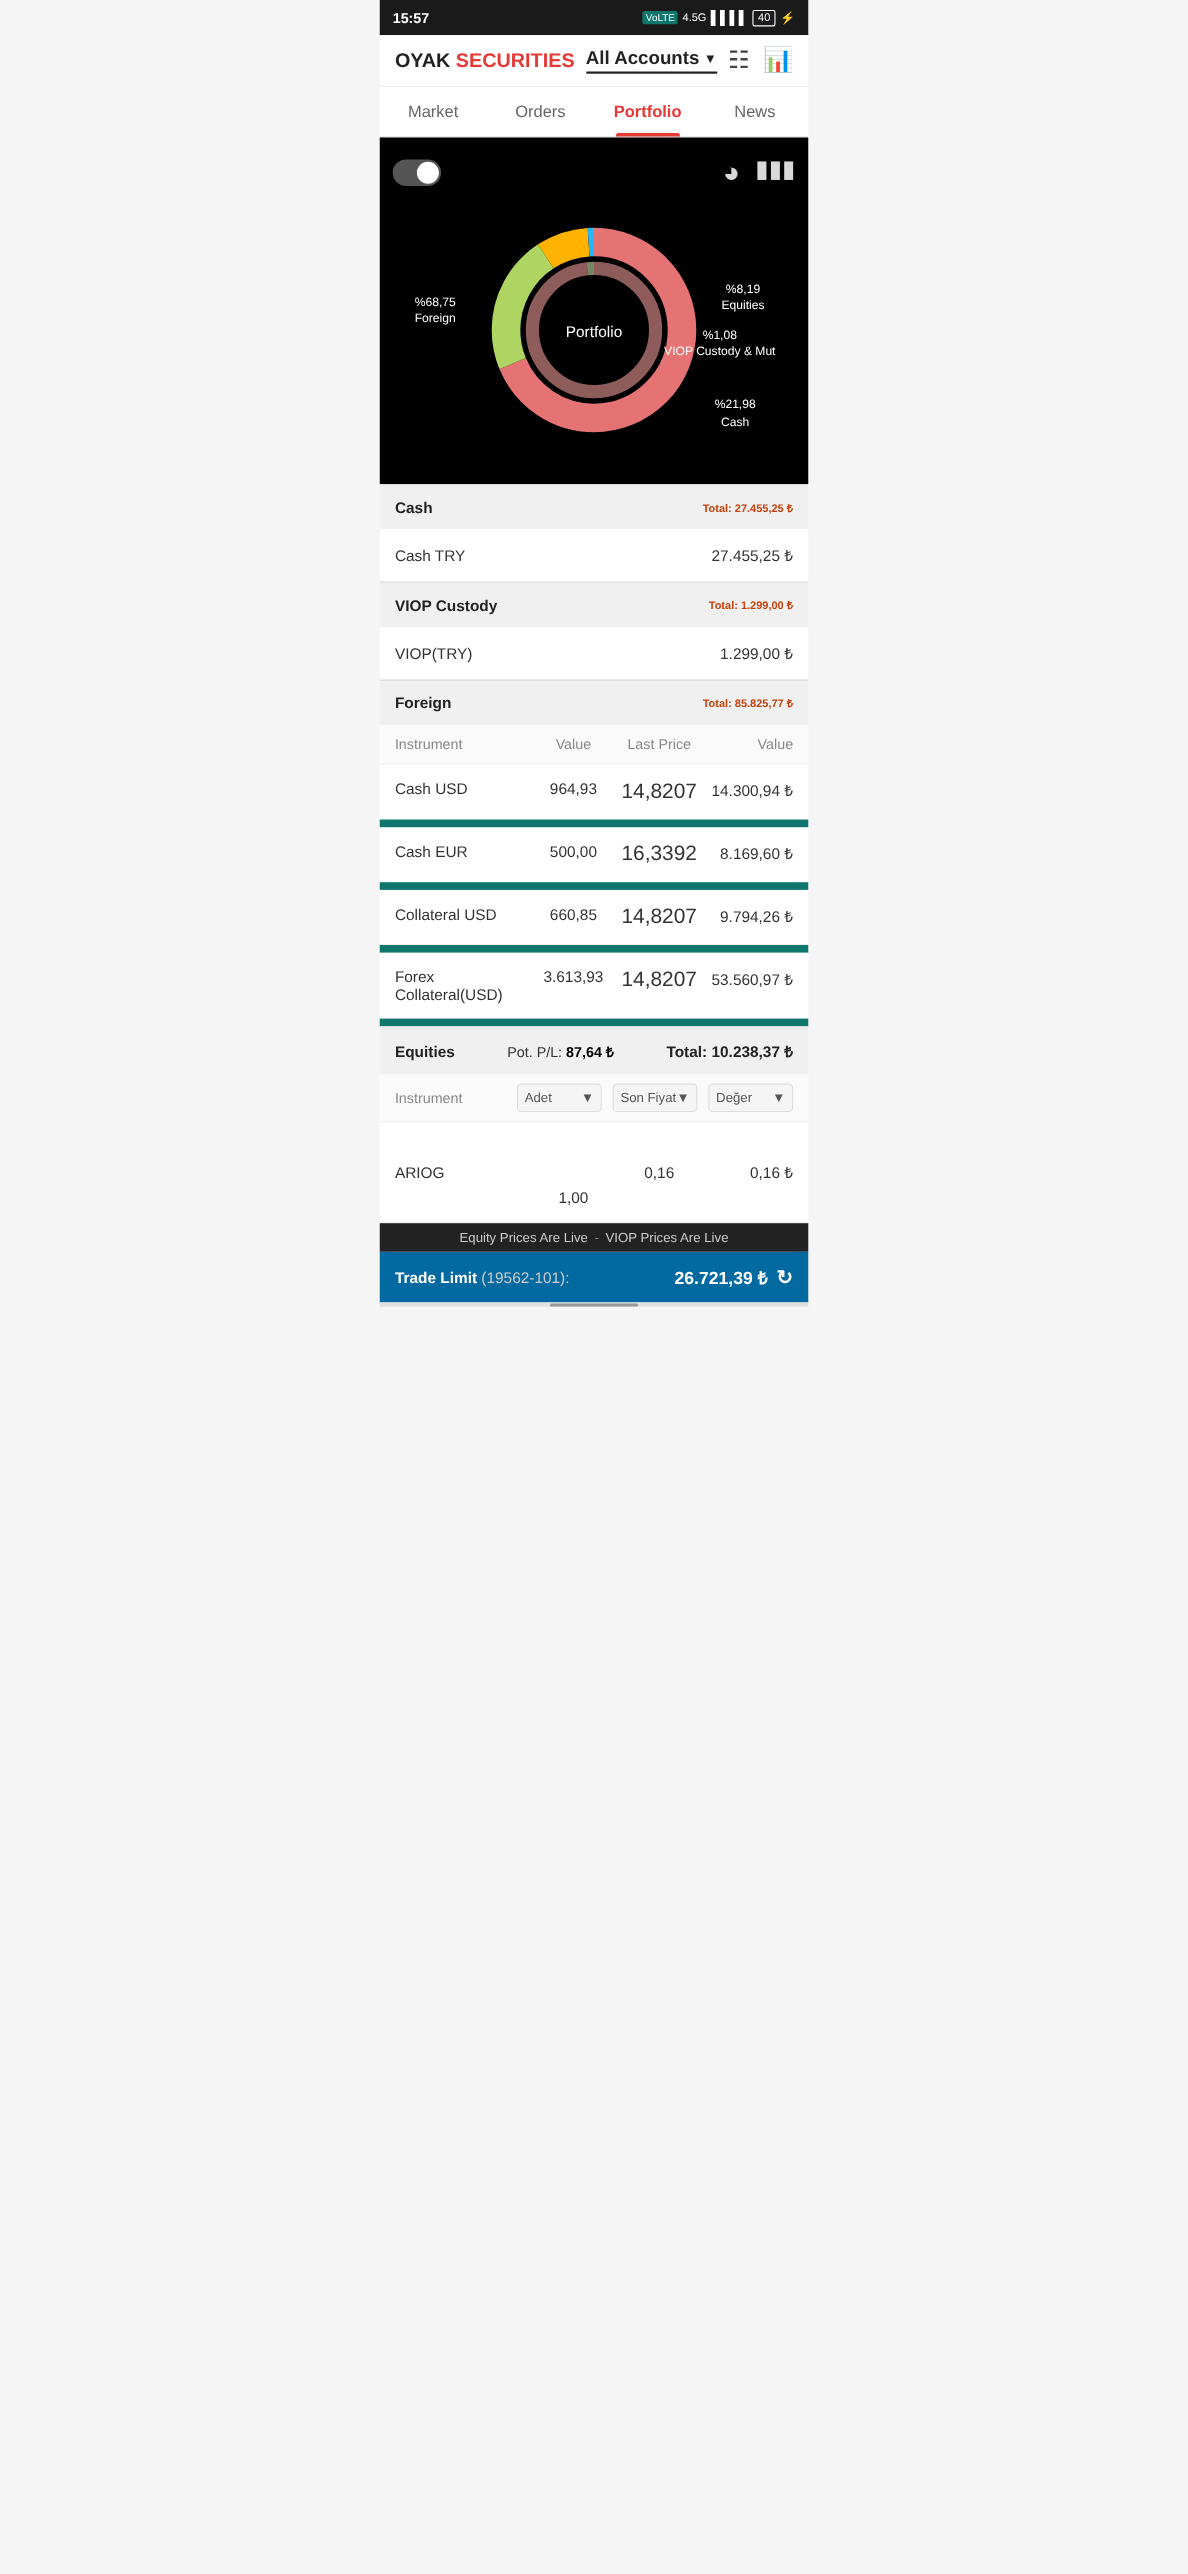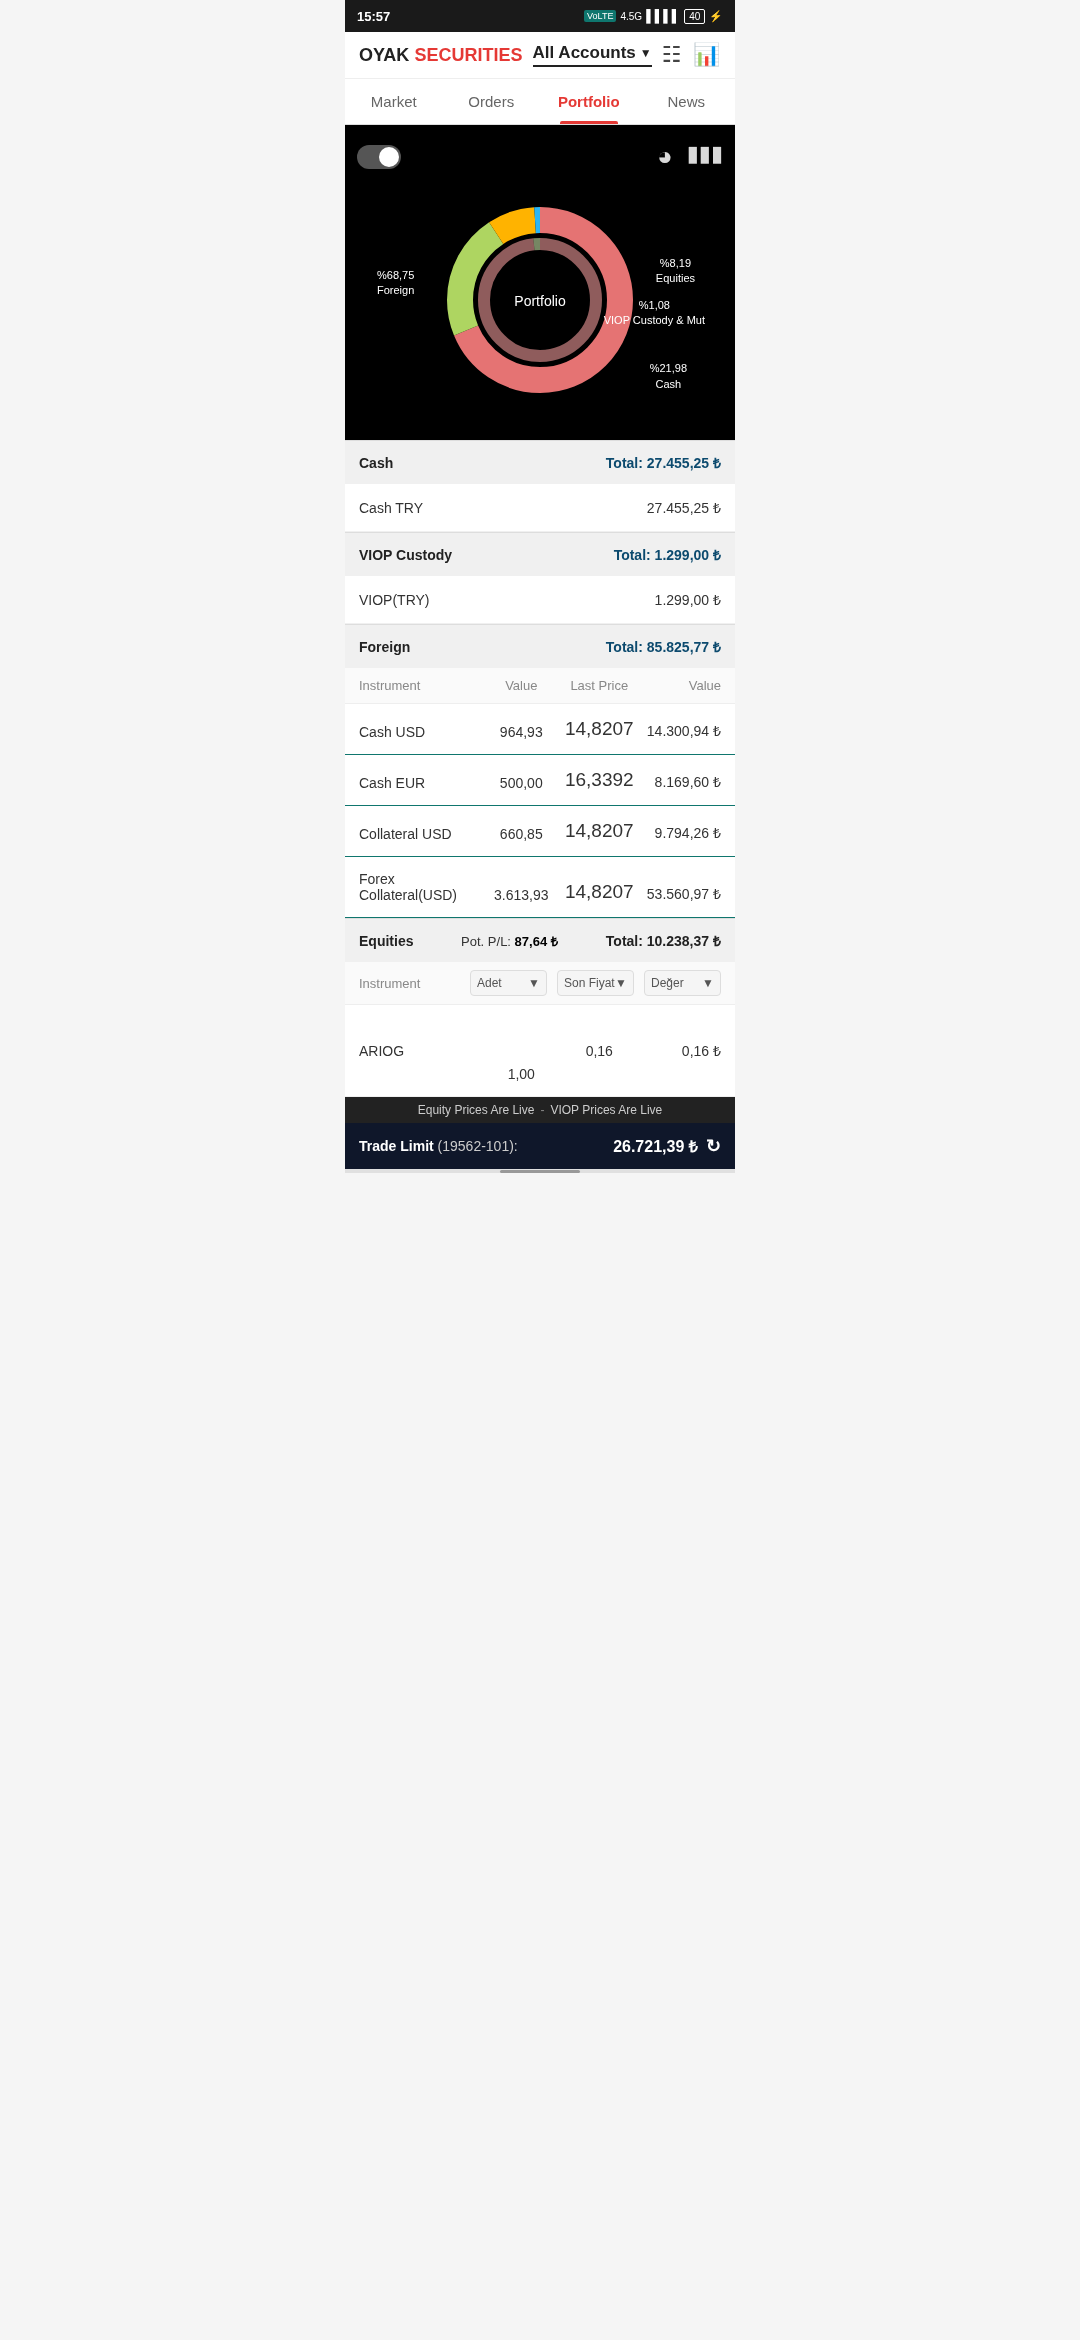--- a/index.html
+++ b/index.html
@@ -160,22 +160,22 @@
       background: #f0f0f0;
       border-top: 1px solid #ddd;
     }
     .section-title {
       font-weight: 700;
       font-size: 14px;
       color: #222;
     }
     .section-total {
       font-weight: 600;
-      font-size: 14px;
-      color: #0c4a6e;
+      font-size: 10px;
+      color: #c2410c;
       margin-left: 44px;
     }
 
     .data-row {
       display: flex;
       justify-content: space-between;
       align-items: center;
       padding: 14px 14px;
       border-bottom: 1px solid #f0f0f0;
     }
@@ -193,22 +193,22 @@
       font-size: 13px;
     }
     .col-instrument { flex: 2; }
     .col-units { flex: 1.2; text-align: center; }
     .col-price { flex: 1.3; text-align: center; }
     .col-value { flex: 1.3; text-align: right; }
 
     .foreign-row {
       display: flex;
       padding: 14px 14px;
-      border-bottom: 1px solid #0f766e;
-      align-items: flex-end;
+      border-bottom: 7px solid #0f766e;
+      align-items: flex-start;
     }
     .fr-instrument { flex: 2; color: #333; font-size: 14px; }
     .fr-units { flex: 1.2; text-align: center; color: #333; font-size: 14px; }
     .fr-price { flex: 1.3; text-align: center; color: #333; font-size: 19px; }
     .fr-value { flex: 1.3; text-align: right; color: #333; font-size: 14px; }
 
     .equities-header {
       display: flex;
       justify-content: space-between;
       align-items: center;
@@ -264,21 +264,21 @@
       font-size: 12px;
       display: flex;
       justify-content: center;
       align-items: center;
       gap: 6px;
     }
     .ticker-dot { color: #888; }
 
     
     .trade-limit-bar {
-      background: #0f172a;
+      background: #0369a1;
       color: #fff;
       display: flex;
       justify-content: space-between;
       align-items: center;
       padding: 12px 14px;
     }
     .trade-limit-left { font-size: 14px; font-weight: 500; }
     .trade-limit-account { color: #ccc; }
     .trade-limit-right {
       display: flex;

